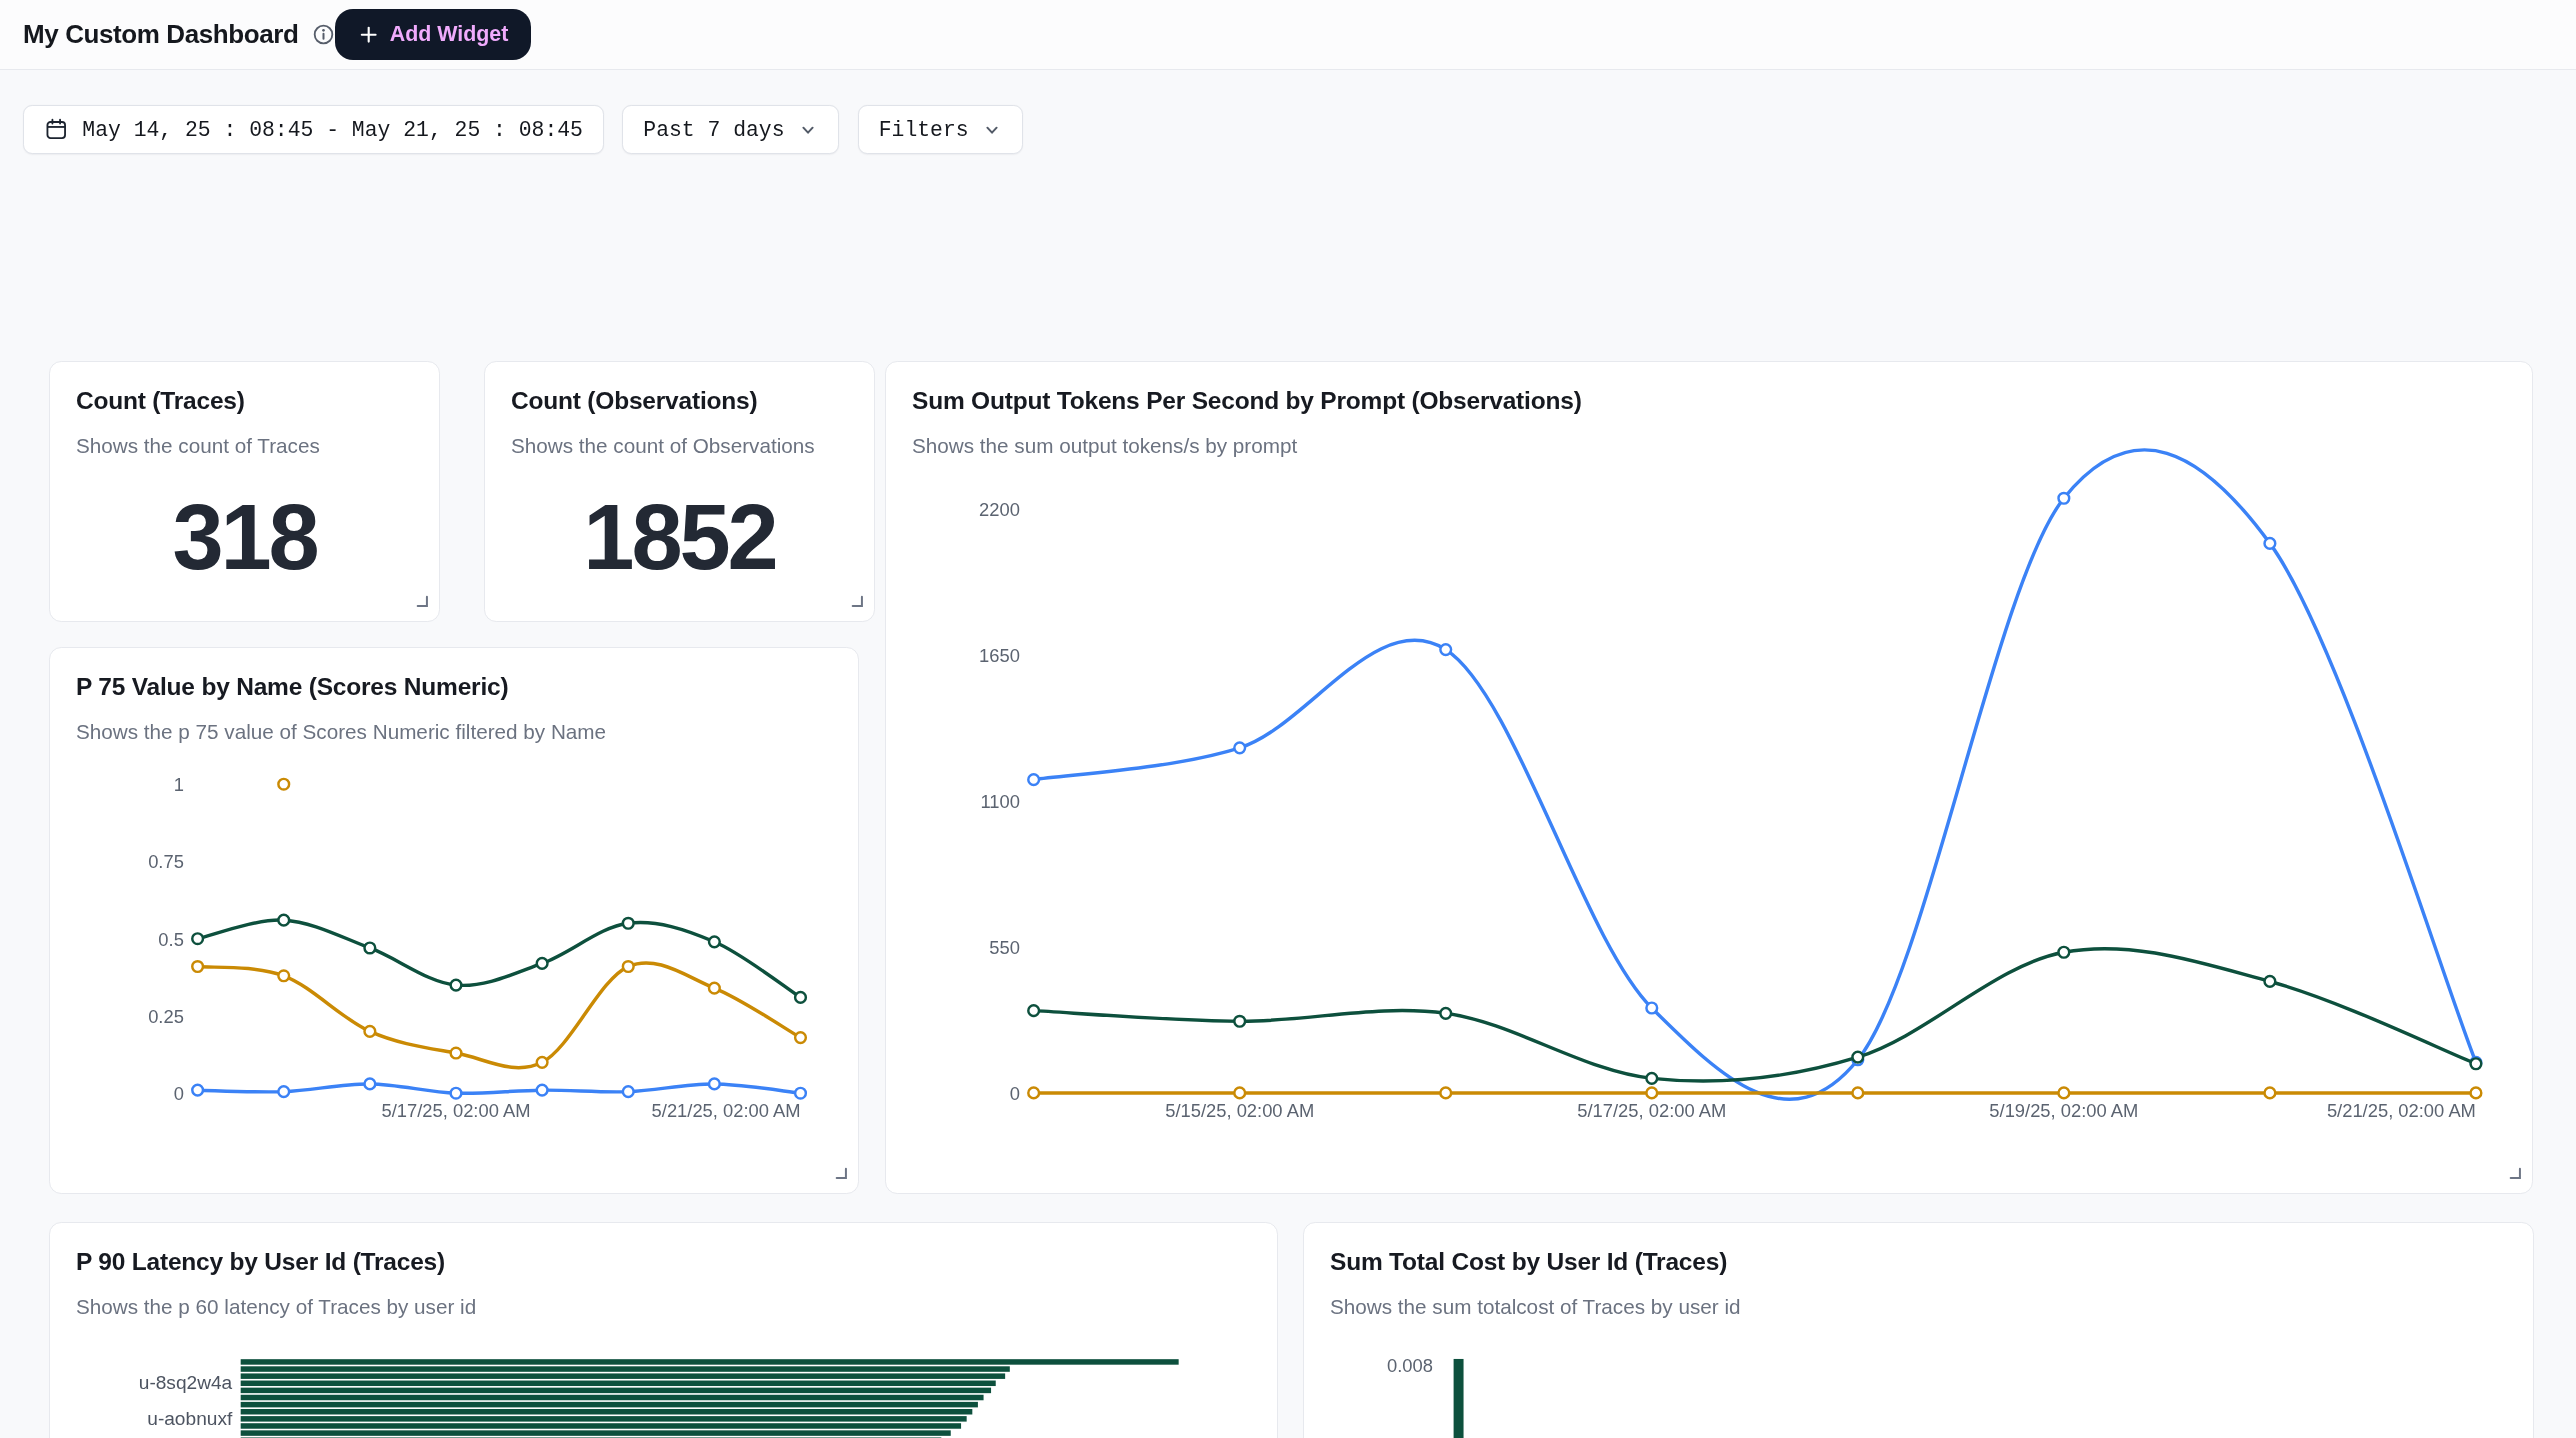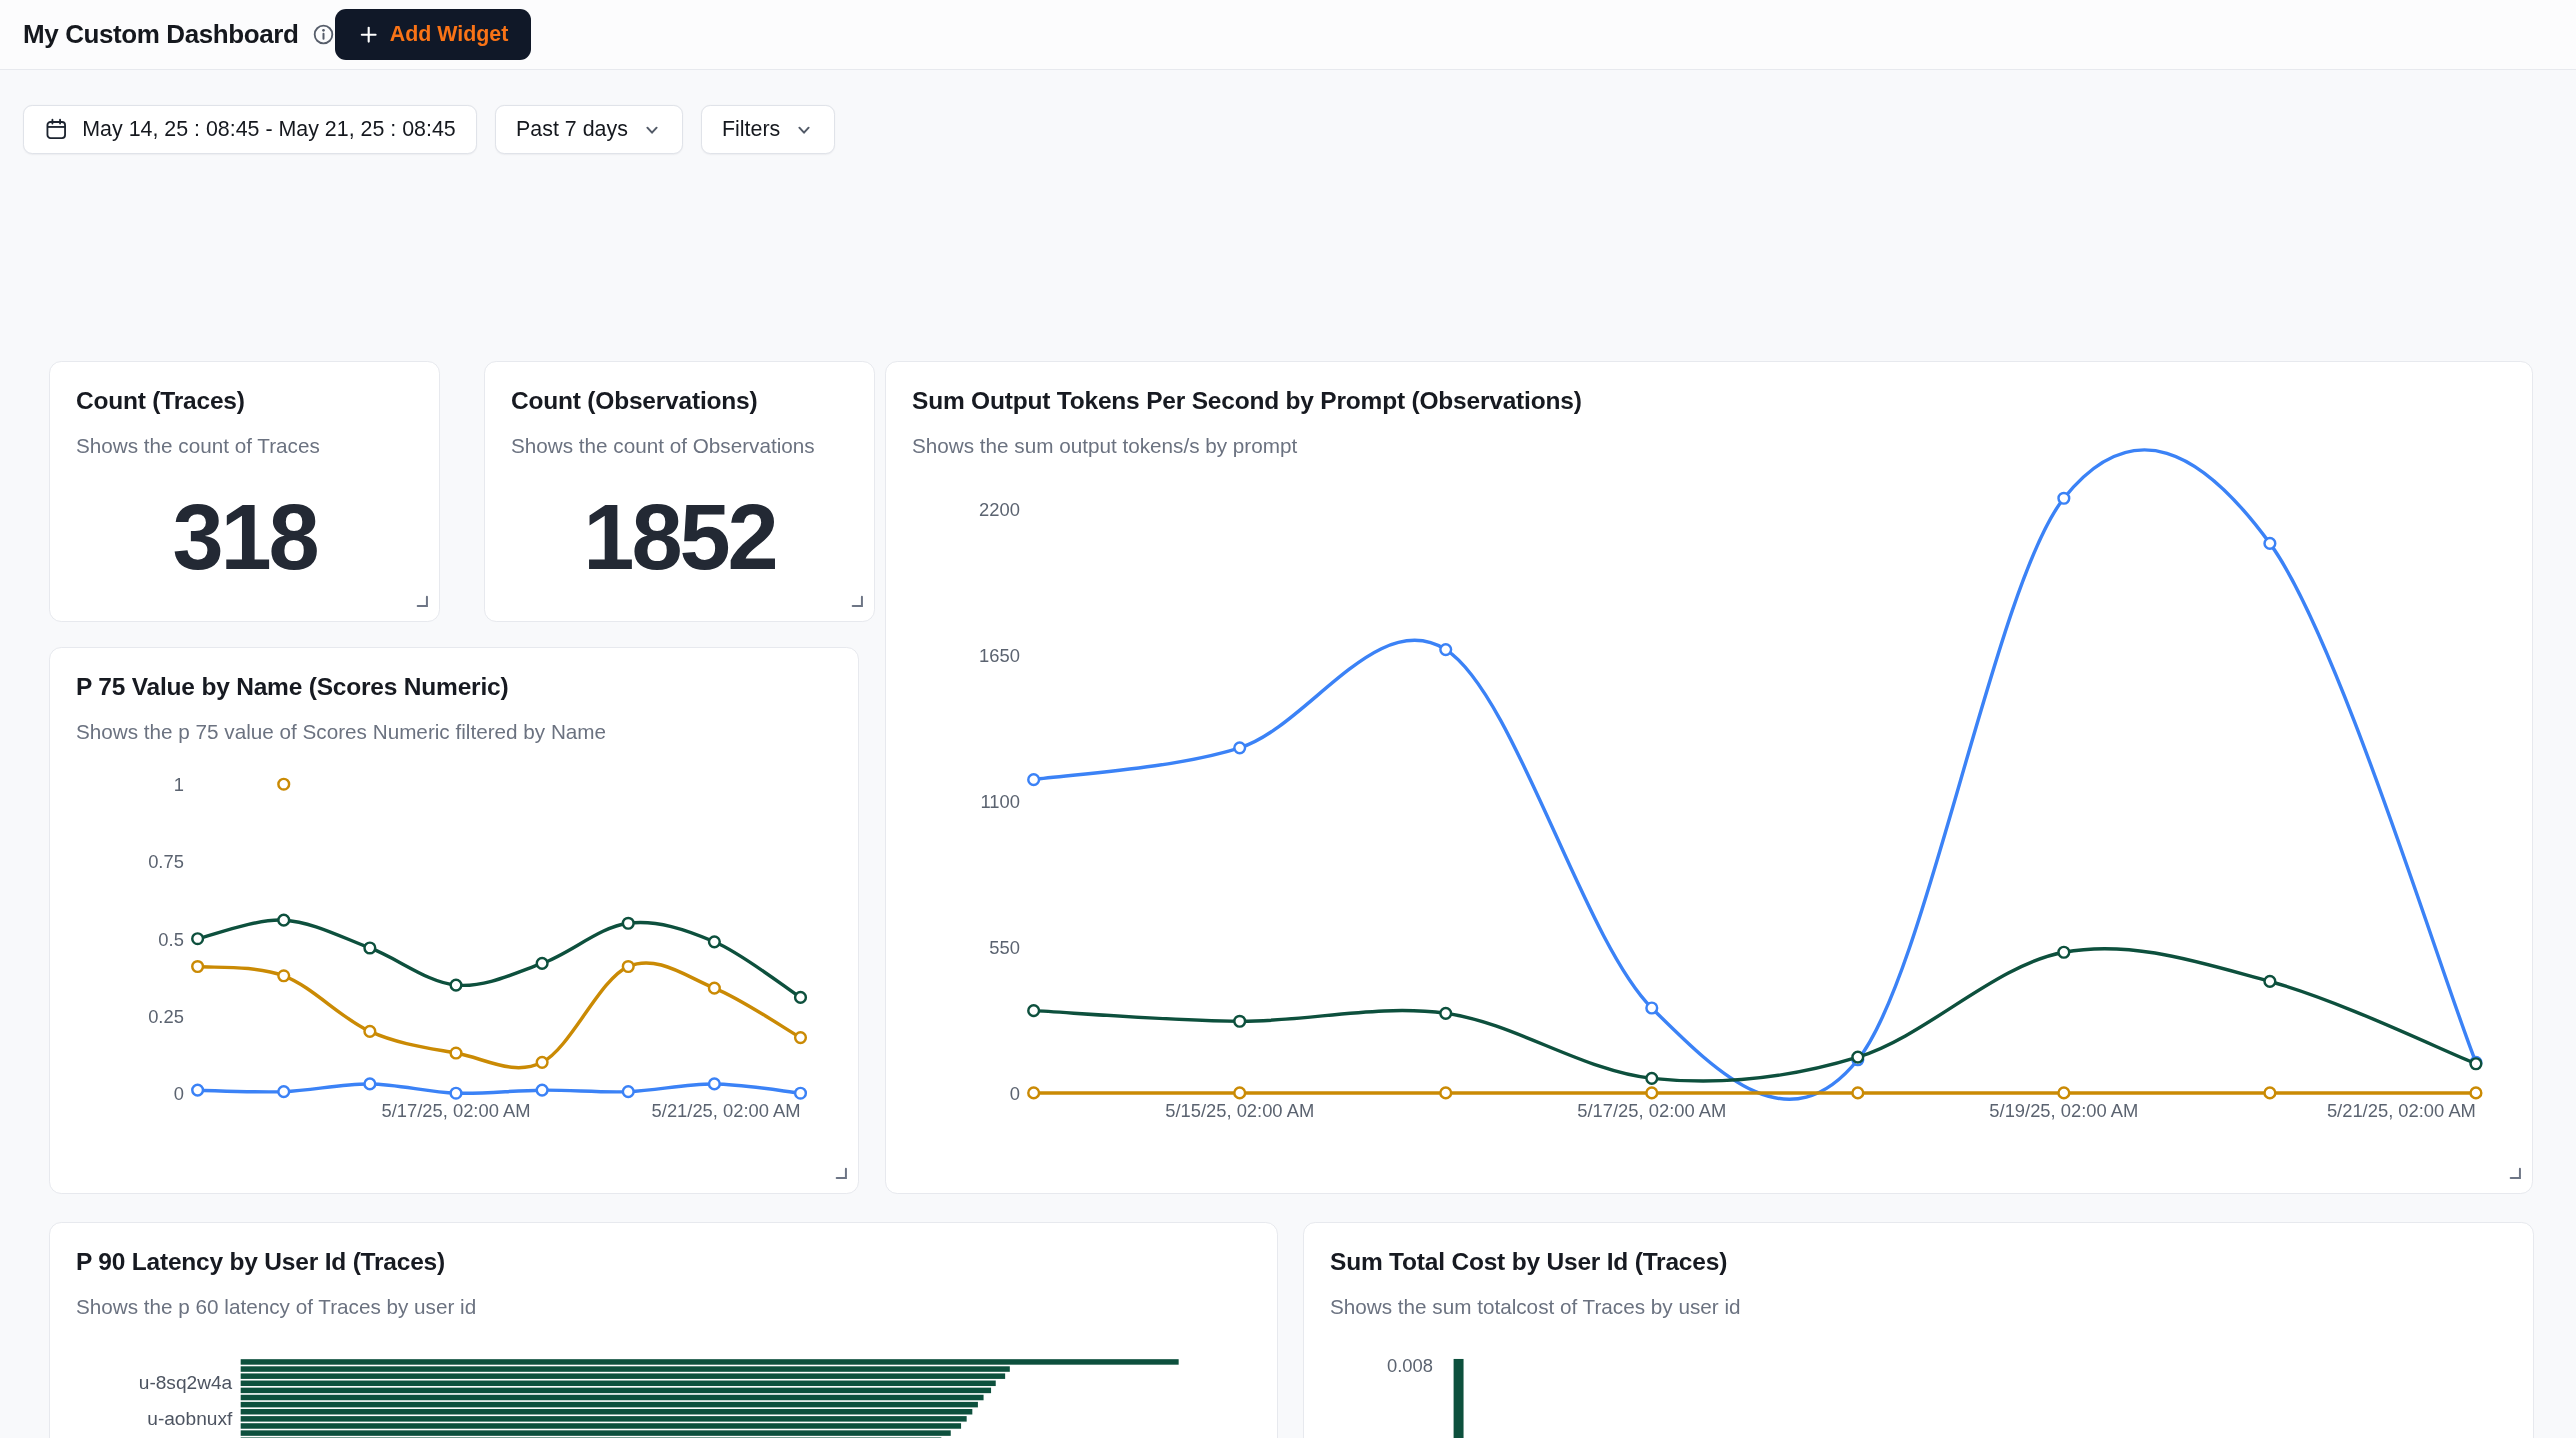--- a/index.html
+++ b/index.html
@@ -4,27 +4,27 @@
 <style>
   *{box-sizing:border-box;margin:0;padding:0}
   html,body{width:2576px;height:1439px;overflow:hidden;background:#f8f9fb;
     font-family:"Liberation Sans",sans-serif;color:#15181e}
   
   .topbar{height:70px;background:#fcfcfd;border-bottom:1.5px solid #e7e9ee;
     display:flex;align-items:center;justify-content:flex-start;padding:0 18.4px 0 23px}
   .title-wrap{display:flex;align-items:center;gap:13.8px}
   .page-title{font-size:26px;font-weight:700;letter-spacing:-0.4px;color:#15181e}
   .btn-dark{display:flex;align-items:center;gap:10px;height:51px;padding:0 23px;
-    background:#101828;border:none;border-radius:11px;color:#f97316;font-size:21.4px;
+    background:#101828;border:none;border-radius:18px;color:#f0abfc;font-size:21.4px;
     font-weight:600;cursor:pointer;font-family:inherit}
   
   .toolbar{display:flex;align-items:center;gap:18.4px;margin:35px 0 0 23px}
   .control{display:flex;align-items:center;gap:13.8px;height:49px;padding:0 20px;
     background:#fff;border:1.5px solid #e0e3e9;border-radius:9.2px;font-size:21.4px;
-    font-weight:500;color:#15181e;cursor:pointer;font-family:Liberation Sans, sans-serif;
+    font-weight:500;color:#15181e;cursor:pointer;font-family:Liberation Mono, monospace;
     box-shadow:0 0.8px 1.5px rgba(16,24,40,.05)}
   
   .canvas{position:relative;width:2166px;height:1270px}
   .card{position:absolute;background:#fff;border:1.5px solid #e7e9ee;border-radius:12.2px;overflow:hidden}
   .card-head{position:relative;z-index:2;padding:24.5px 26px 0}
   .w-title{font-size:24.5px;font-weight:600;color:#171a21;letter-spacing:-0.2px}
   .w-sub{margin-top:19px;font-size:20.7px;color:#6b7280;font-weight:400}
   .big-value{position:absolute;left:0;right:0;top:92px;bottom:0;display:flex;
     align-items:center;justify-content:center;font-size:92px;font-weight:700;
     letter-spacing:-3.1px;color:#232934}

